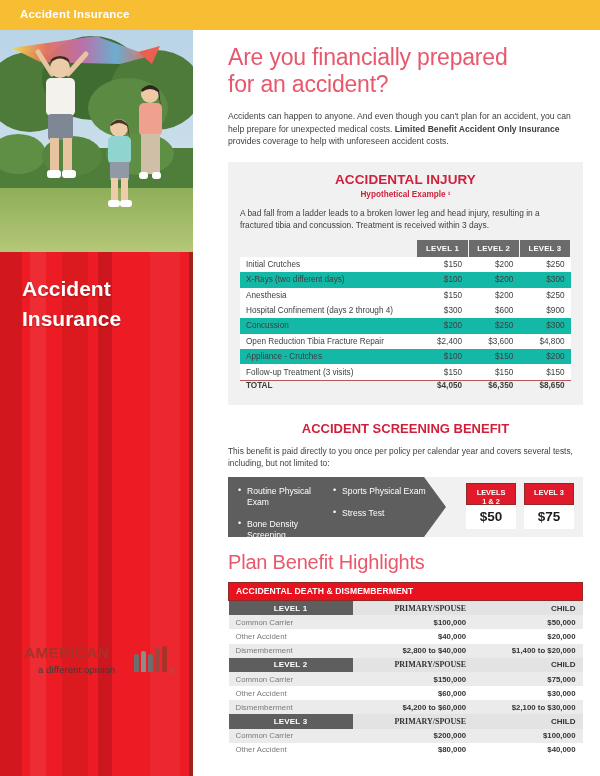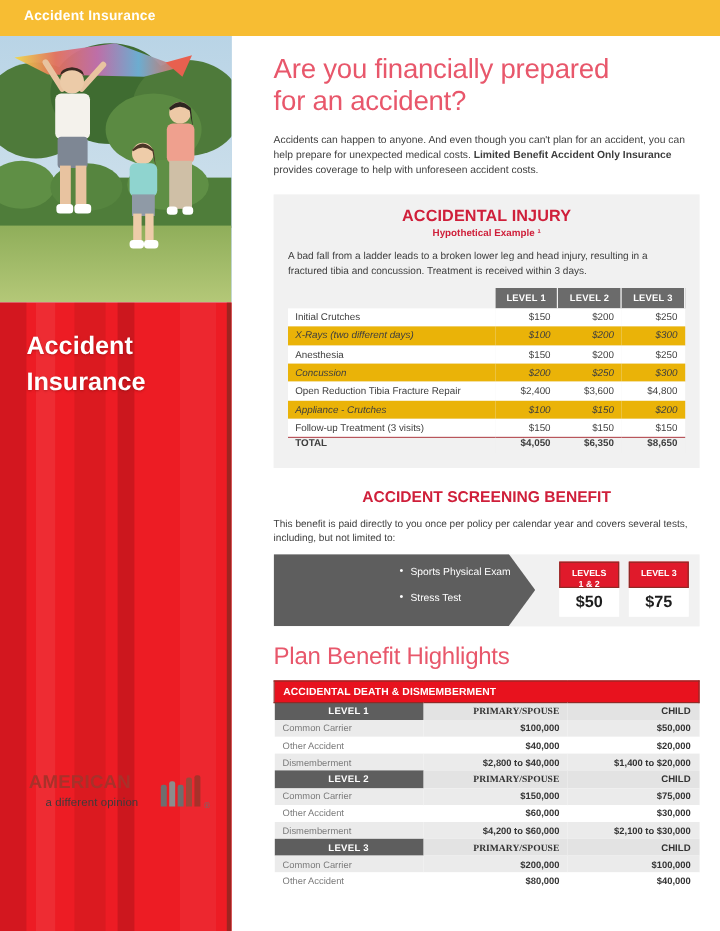--- a/index.html
+++ b/index.html
@@ -198,21 +198,21 @@
     letter-spacing: .2px;
   }
   table.injury th.spacer {
     background: transparent;
     border-right: none;
   }
   table.injury td {
     padding: 3.2px 6px;
     background: #ffffff;
   }
-  table.injury tr.alt td { background: #eab308; font-style: italic; }
+  table.injury tr.alt td { background: #14b8a6; }
   table.injury td.num { text-align: right; white-space: nowrap; }
   table.injury tr.total td {
     background: #f1f1f1;
     font-weight: bold;
     border-top: 1.5px solid #b8565c;
     padding-top: 0;
   }
 
   
   .screen-title {
@@ -476,20 +476,26 @@
           <td class="num">$100</td>
           <td class="num">$200</td>
           <td class="num">$300</td>
         </tr>
         <tr>
           <td>Anesthesia</td>
           <td class="num">$150</td>
           <td class="num">$200</td>
           <td class="num">$250</td>
         </tr>
+        <tr>
+          <td>Hospital Confinement (days 2 through 4)</td>
+          <td class="num">$300</td>
+          <td class="num">$600</td>
+          <td class="num">$900</td>
+        </tr>
         <tr class="alt">
           <td>Concussion</td>
           <td class="num">$200</td>
           <td class="num">$250</td>
           <td class="num">$300</td>
         </tr>
         <tr>
           <td>Open Reduction Tibia Fracture Repair</td>
           <td class="num">$2,400</td>
           <td class="num">$3,600</td>
@@ -515,20 +521,24 @@
         </tr>
       </tbody>
     </table>
   </div>
 
   <div class="screen-title">ACCIDENT SCREENING BENEFIT</div>
   <div class="screen-desc">This benefit is paid directly to you once per policy per calendar year and covers several tests, including, but not limited to:</div>
 
   <div class="screen-box">
     <div class="arrow">
+      <ul class="c1">
+        <li>Routine Physical Exam</li>
+        <li>Bone Density Screening</li>
+      </ul>
       <ul class="c2">
         <li>Sports Physical Exam</li>
         <li>Stress Test</li>
       </ul>
     </div>
     <div class="pricebox pb1">
       <div class="pb-head">
         <div>LEVELS</div>
         <div>1 &amp; 2</div>
       </div>

